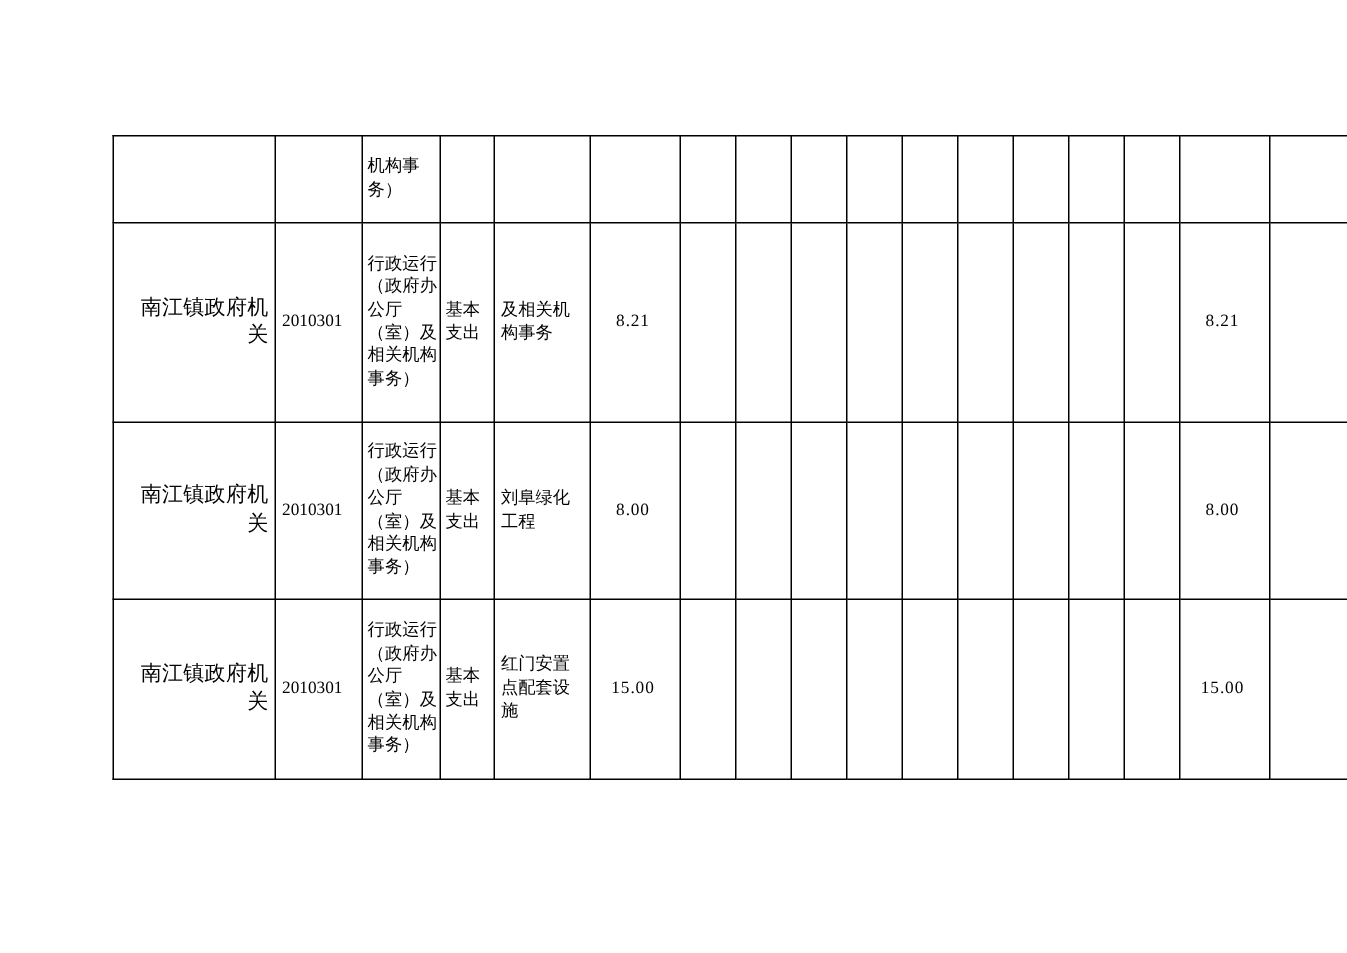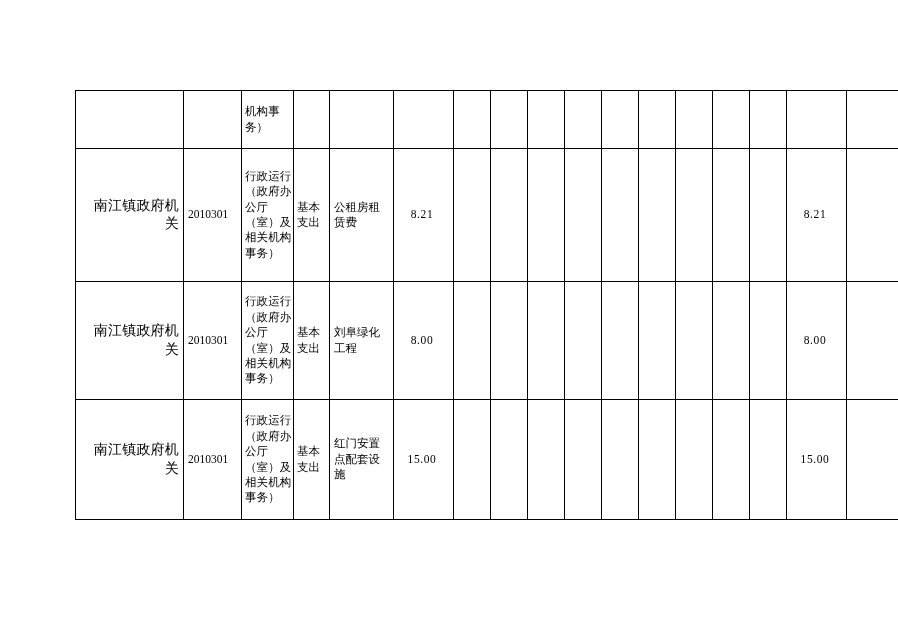--- a/index.html
+++ b/index.html
@@ -179,21 +179,21 @@
           <td>
               <div class="cell-inner c-code">2010301</div>
             </td>
           <td>
               <div class="cell-inner c-func">行政运行（政府办公厅（室）及相关机构事务）</div>
             </td>
           <td>
               <div class="cell-inner c-econ">基本支出</div>
             </td>
           <td>
-              <div class="cell-inner c-proj">公租房租赁费</div>
+              <div class="cell-inner c-proj">及相关机构事务</div>
             </td>
           <td>
               <div class="cell-inner c-num">8.21</div>
             </td>
           <td>
               <div class="cell-inner c-blank"></div>
             </td>
           <td>
               <div class="cell-inner c-blank"></div>
             </td>

